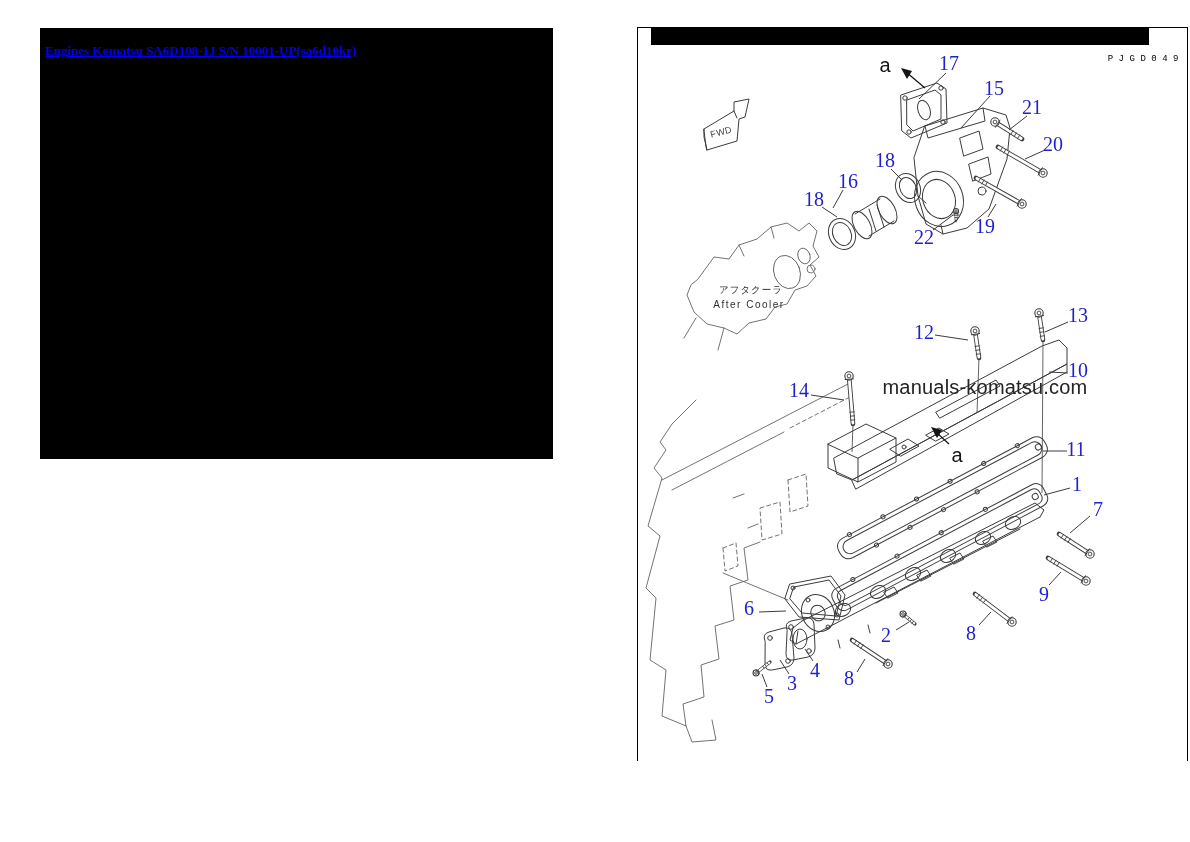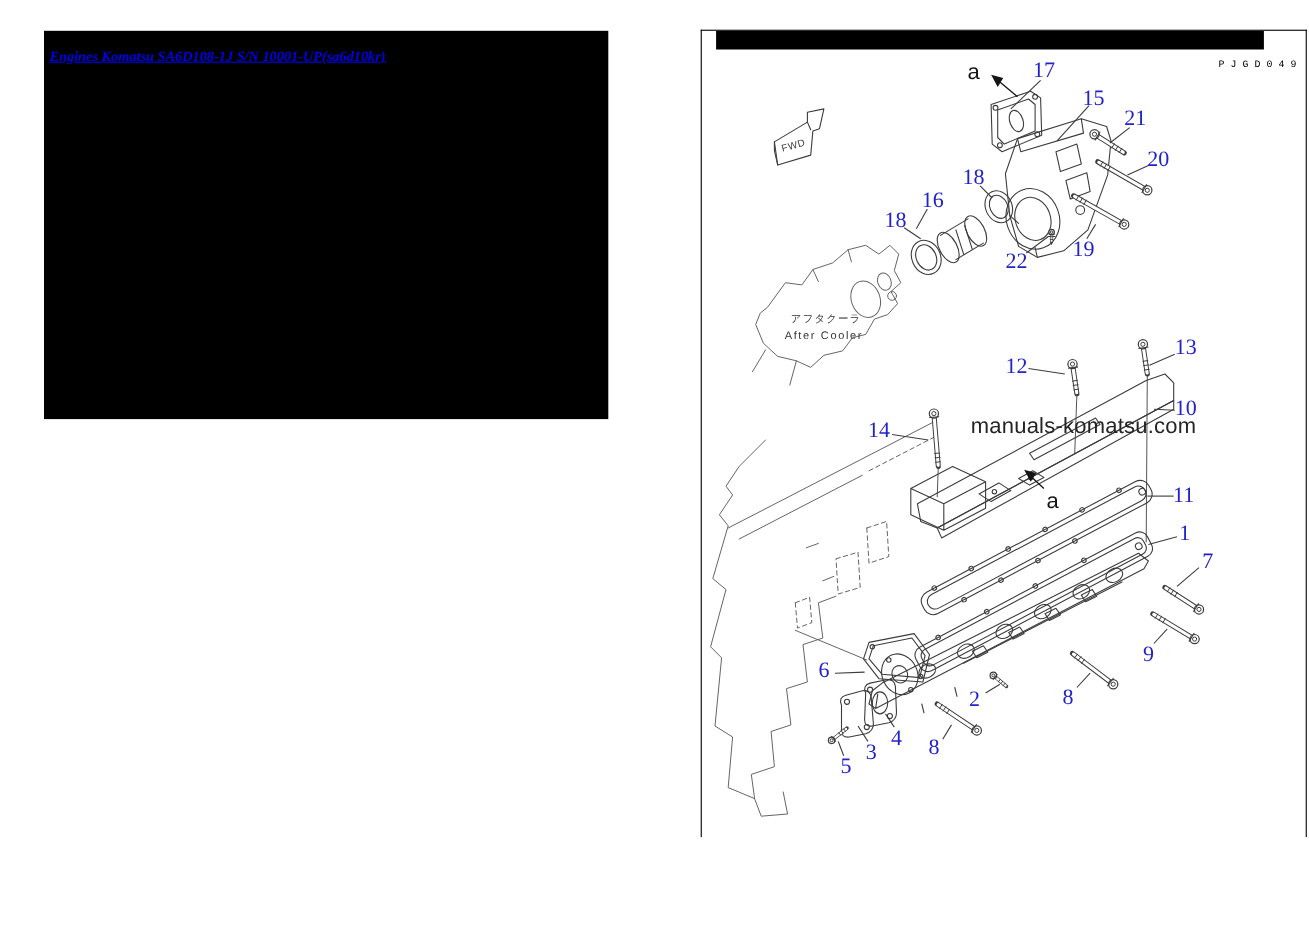--- a/index.html
+++ b/index.html
@@ -1,23 +1,22 @@
 <!DOCTYPE html>
 <html><head>
 <meta charset="utf-8">
 <style>
   html,body{margin:0;padding:0;}
   body{
     width:1190px;height:842px;position:relative;overflow:hidden;
     background:#ffffff;font-family:"Liberation Sans",sans-serif;
   }
   .left-frame{
-    position:absolute;left:40px;top:28px;width:513px;height:353px;
+    position:absolute;left:40px;top:28px;width:513px;height:431px;
     background:#000000;
-    font-style:italic;
   }
   .crumb{
     position:absolute;left:5px;top:15px;white-space:nowrap;
     font-family:"Liberation Serif",serif;font-weight:bold;font-size:13px;
     color:#0000ee;text-decoration:underline;cursor:pointer;
   }
   .diagram-panel{
     position:absolute;left:637px;top:27px;width:549px;height:733px;
     border-left:1px solid #000;border-right:1px solid #000;border-top:1px solid #000;
     background:#ffffff;

